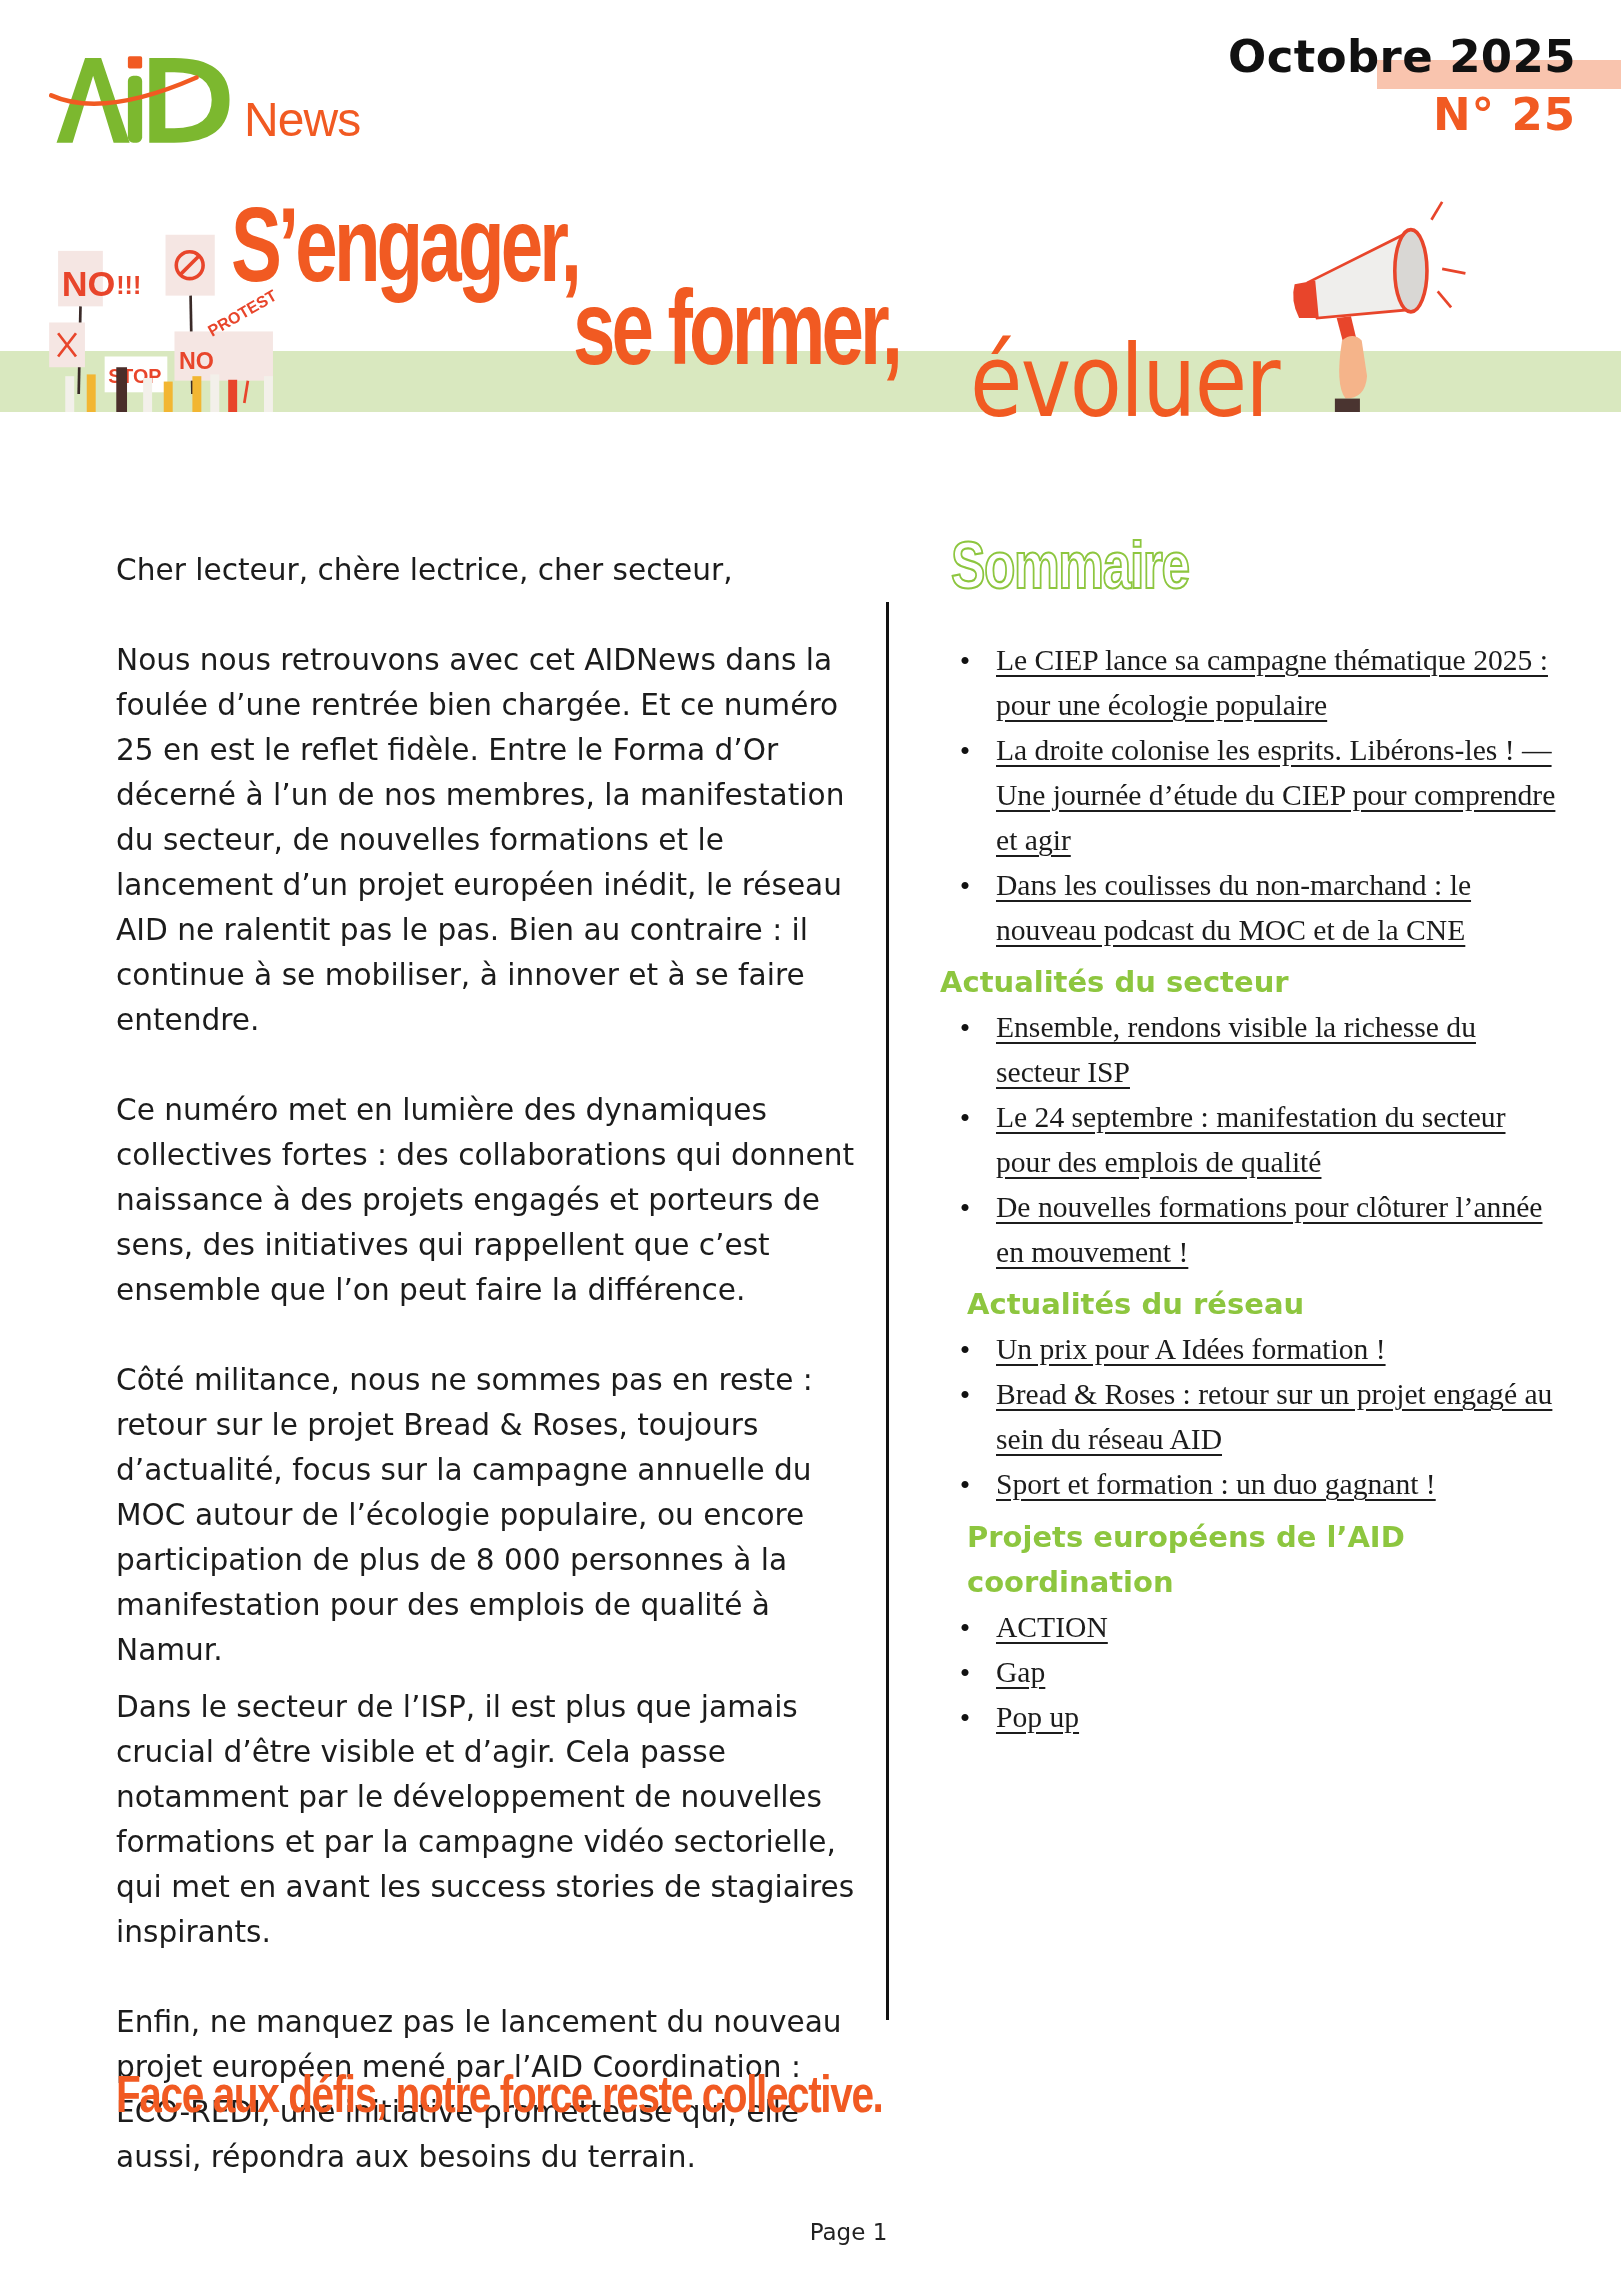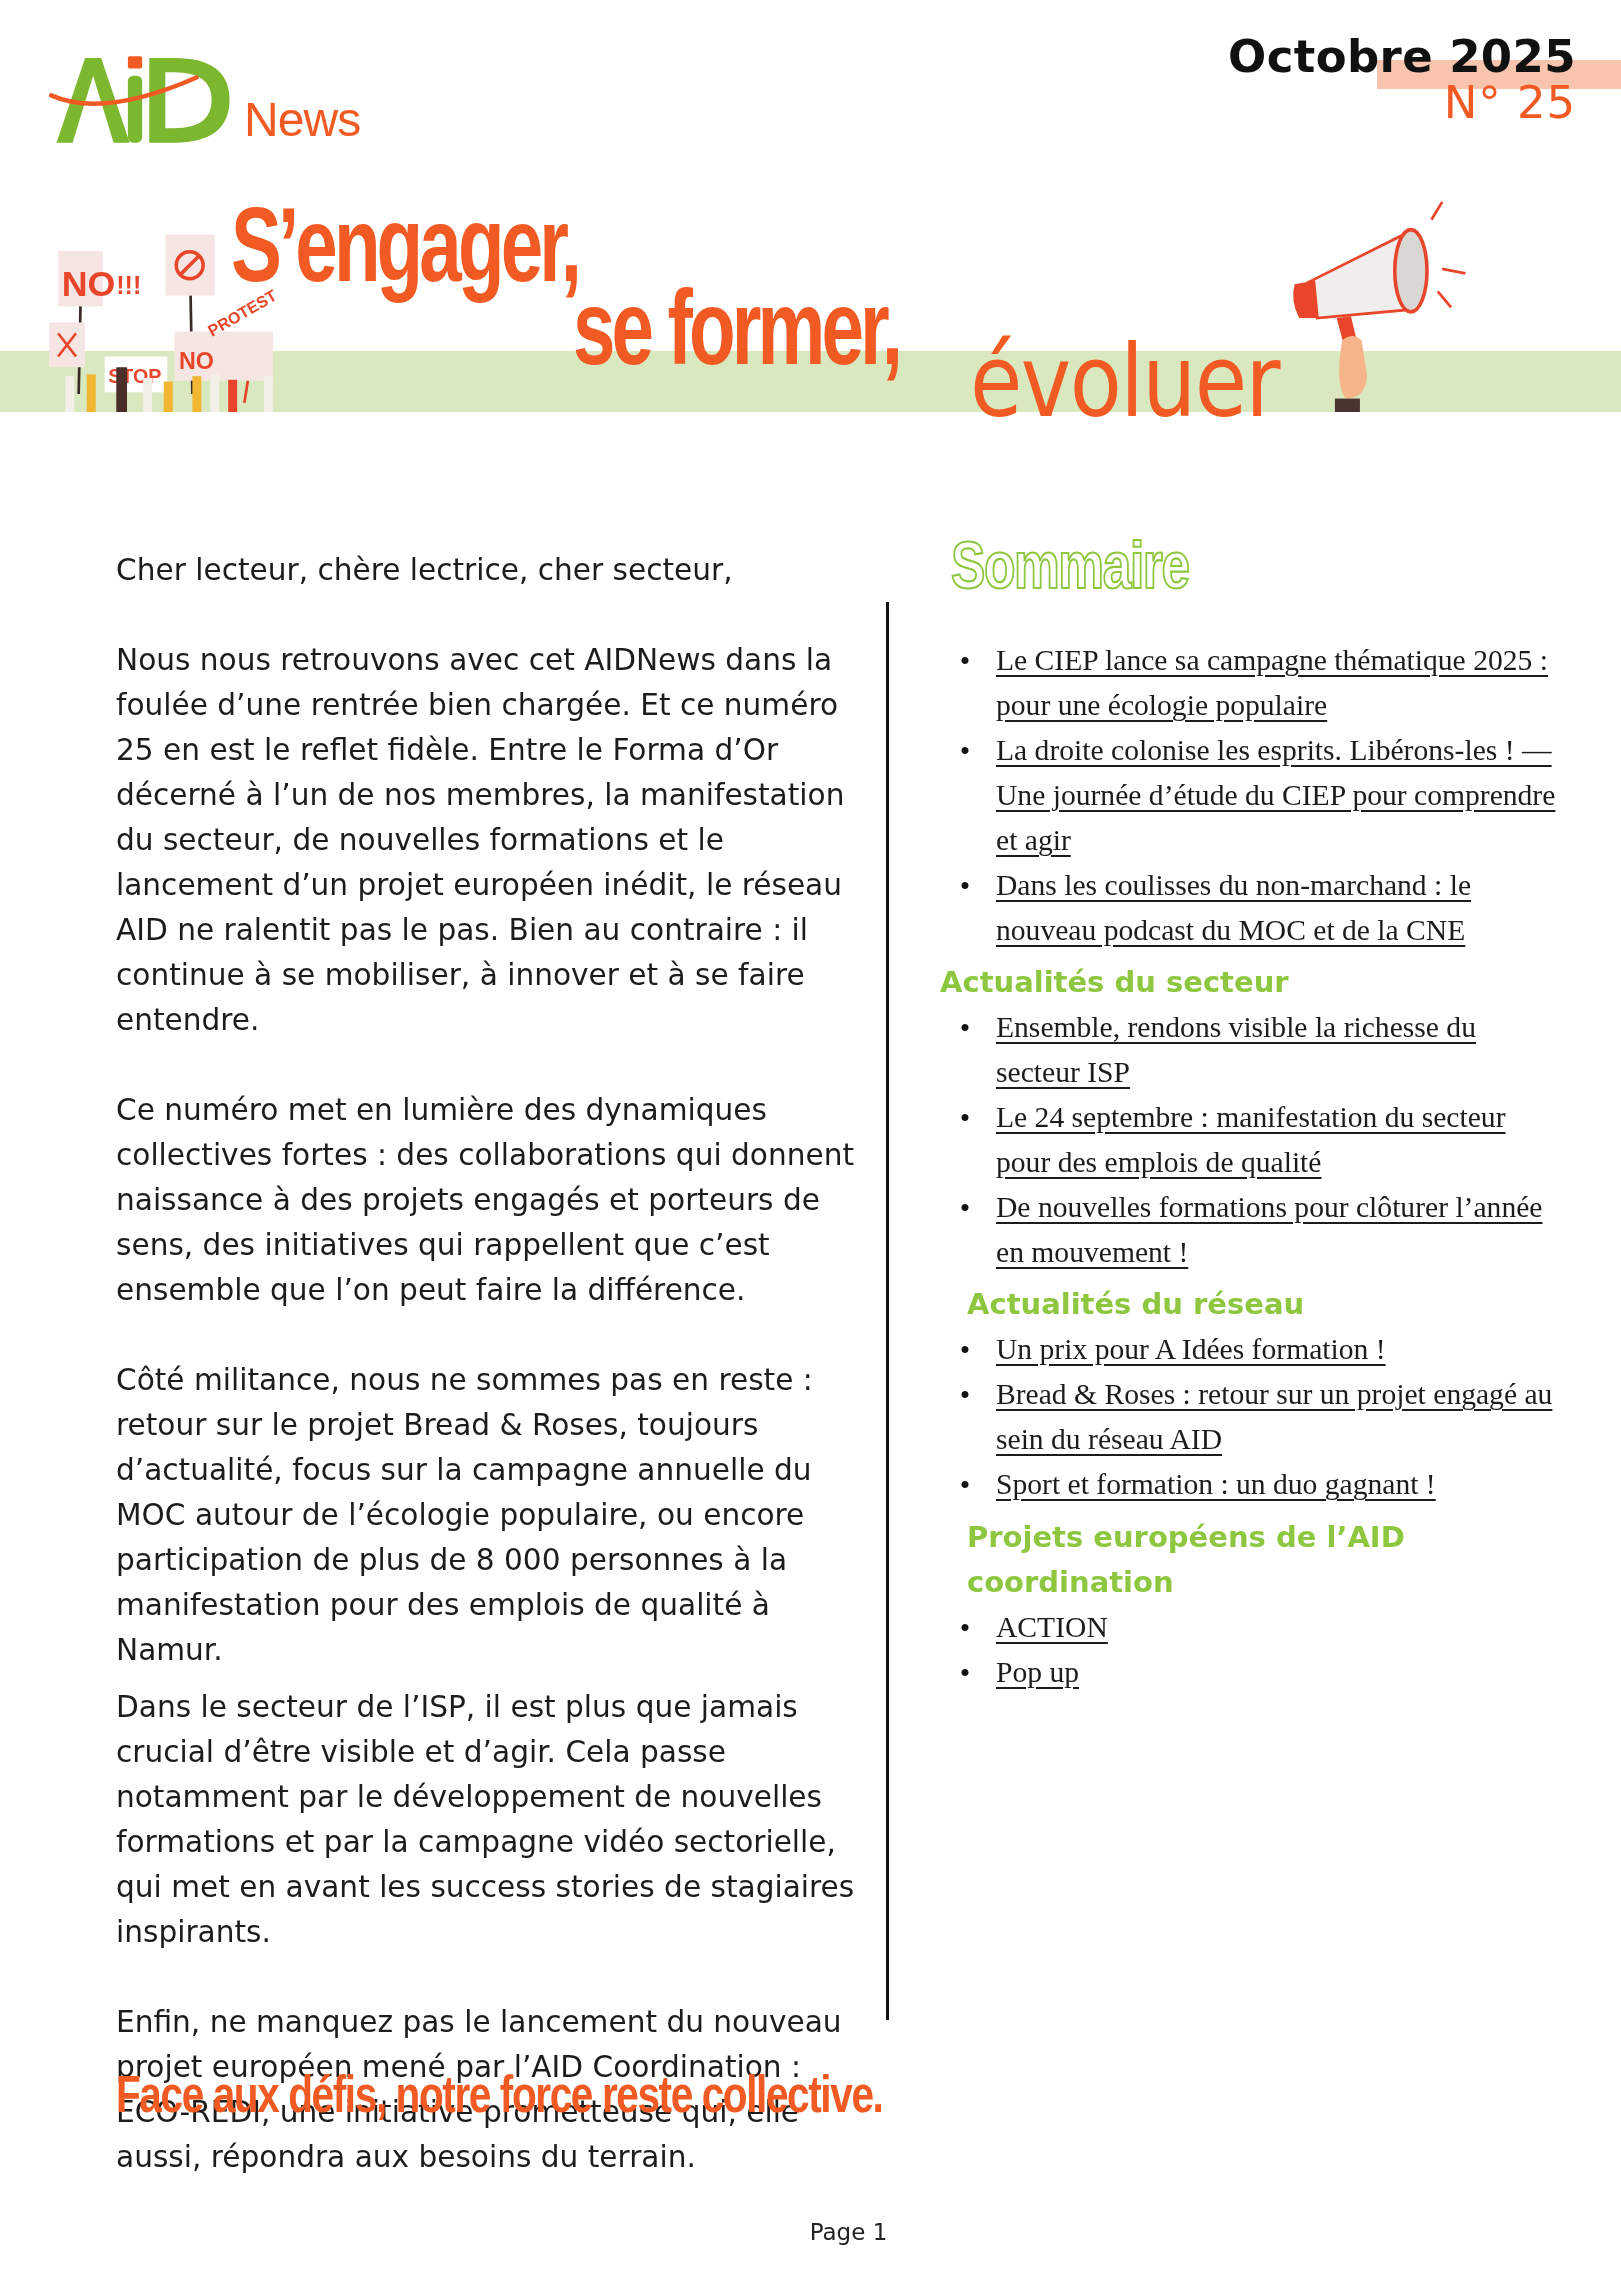--- a/index.html
+++ b/index.html
@@ -10,21 +10,21 @@
   
   #logo { left:49px; top:49px; width:322px; height:107px; }
   #logo svg { display:block; }
   .logo-news { position:absolute; left:195px; top:43px; font-family:Liberation Sans, sans-serif;
                font-size:48px; color:#f15a22; letter-spacing:-0.9px; }
 
   
   #issue-highlight { left:1377px; top:60px; width:244px; height:29px; background:#f9c4ae; }
   #issue-date { right:45px; top:30px; font-family:"DejaVu Sans", sans-serif; font-weight:bold;
                 font-size:45px; color:#111; white-space:nowrap; letter-spacing:0.4px; }
-  #issue-number { right:45px; top:76px; font-family:"DejaVu Sans", sans-serif; font-weight:normal;
+  #issue-number { right:45px; top:88px; font-family:"DejaVu Sans", sans-serif; font-weight:bold;
                   font-size:45px; color:#f15a22; white-space:nowrap; letter-spacing:0.9px; }
 
   
   #banner-band { left:0; top:351px; width:1621px; height:61px; background:#d9e8bf; }
   .banner-word { position:absolute; font-family:"Liberation Sans", sans-serif; font-weight:bold;
                  color:#f15a22; white-space:nowrap; transform-origin:left top; }
   #banner-w1 { left:231px; top:184px; font-size:106px; letter-spacing:-5.4px; transform:scaleX(0.72); }
   #banner-w2 { left:573px; top:267px; font-size:106px; letter-spacing:-5.4px; transform:scaleX(0.72); }
   #banner-w3 { left:970px; top:324px; font-size:99px; font-weight:normal; letter-spacing:-1.8px;
                font-family:"DejaVu Sans", sans-serif; transform:scaleX(0.86); }
@@ -182,19 +182,20 @@
     <ul class="toc-list">
       <li class="toc-item"><a class="toc-link"> Un prix pour A Idées formation !</a></li>
       <li class="toc-item"><a class="toc-link">Bread &amp; Roses : retour sur un projet engagé au sein du réseau AID</a></li>
       <li class="toc-item"><a class="toc-link">Sport et formation : un duo gagnant !</a></li>
     </ul>
   </div>
   <div class="toc-section">
     <p class="toc-heading indent">Projets européens de l’AID coordination</p>
     <ul class="toc-list">
       <li class="toc-item"><a class="toc-link">ACTION</a></li>
+      <li class="toc-item"><a class="toc-link">Gap</a></li>
       <li class="toc-item"><a class="toc-link">Pop up</a></li>
     </ul>
   </div>
 </div>
 
 <div id="page-footer" class="abs">Page 1</div>
 
 
 </body></html>

